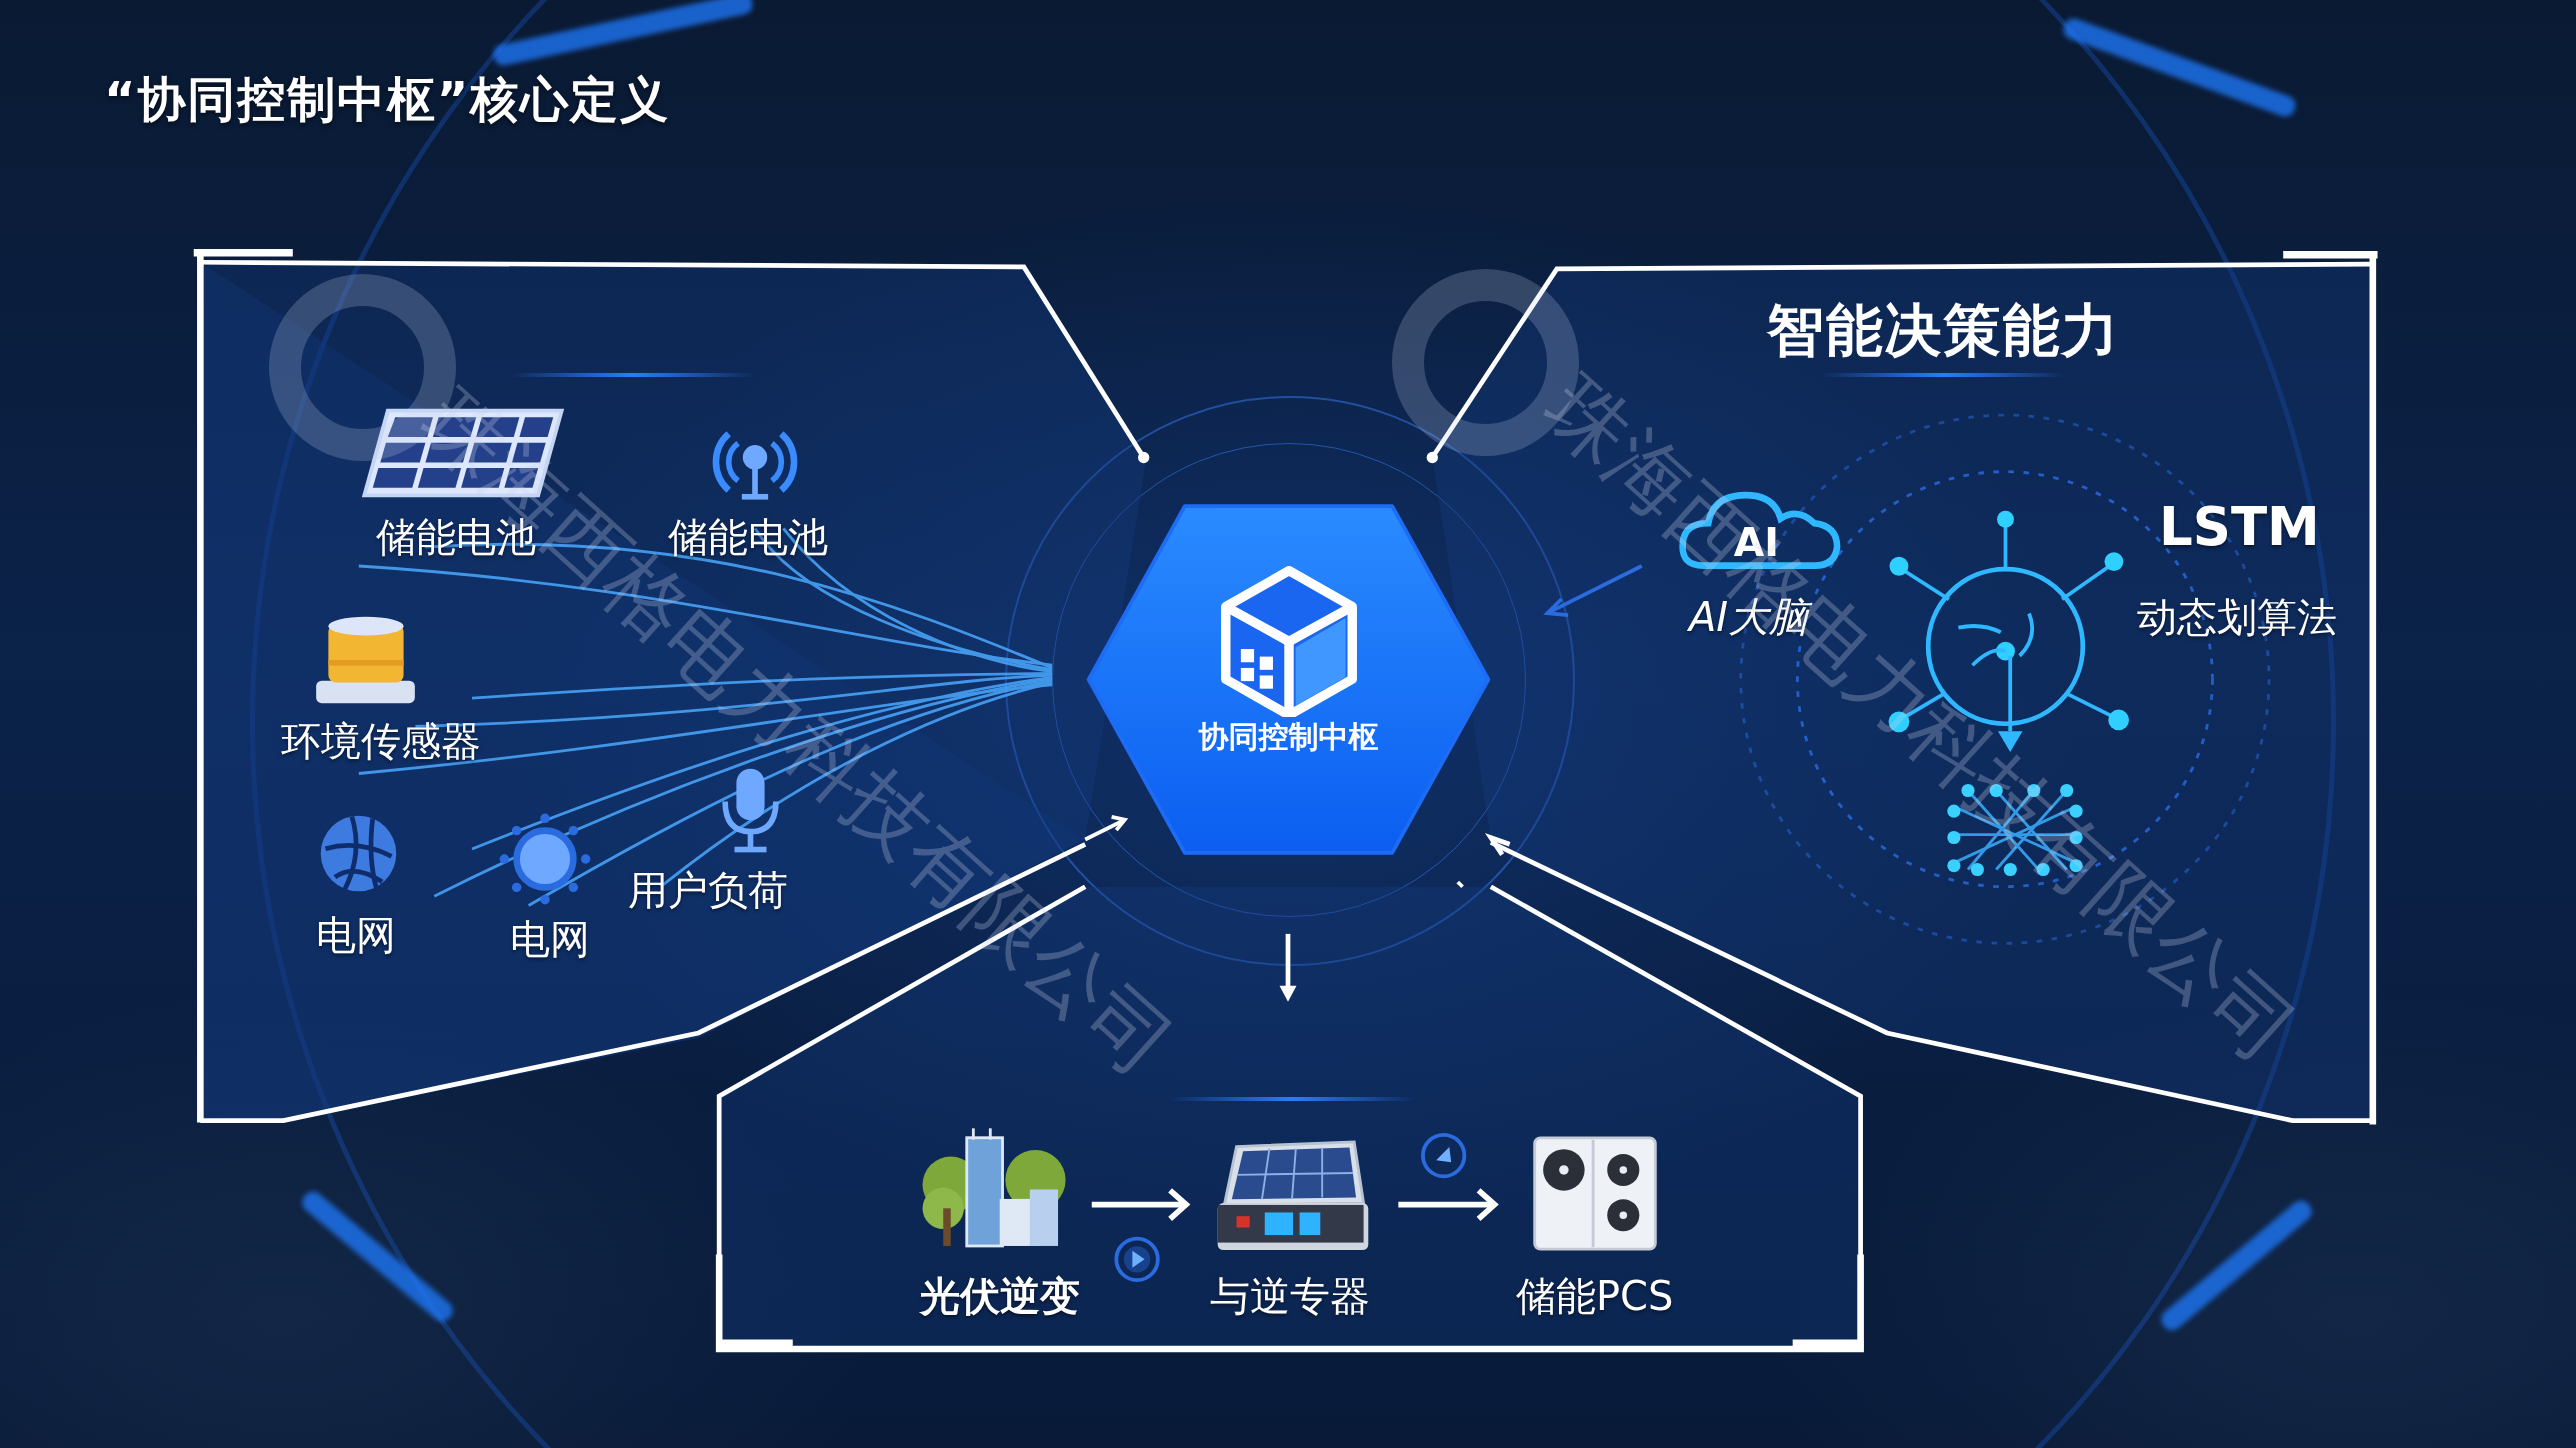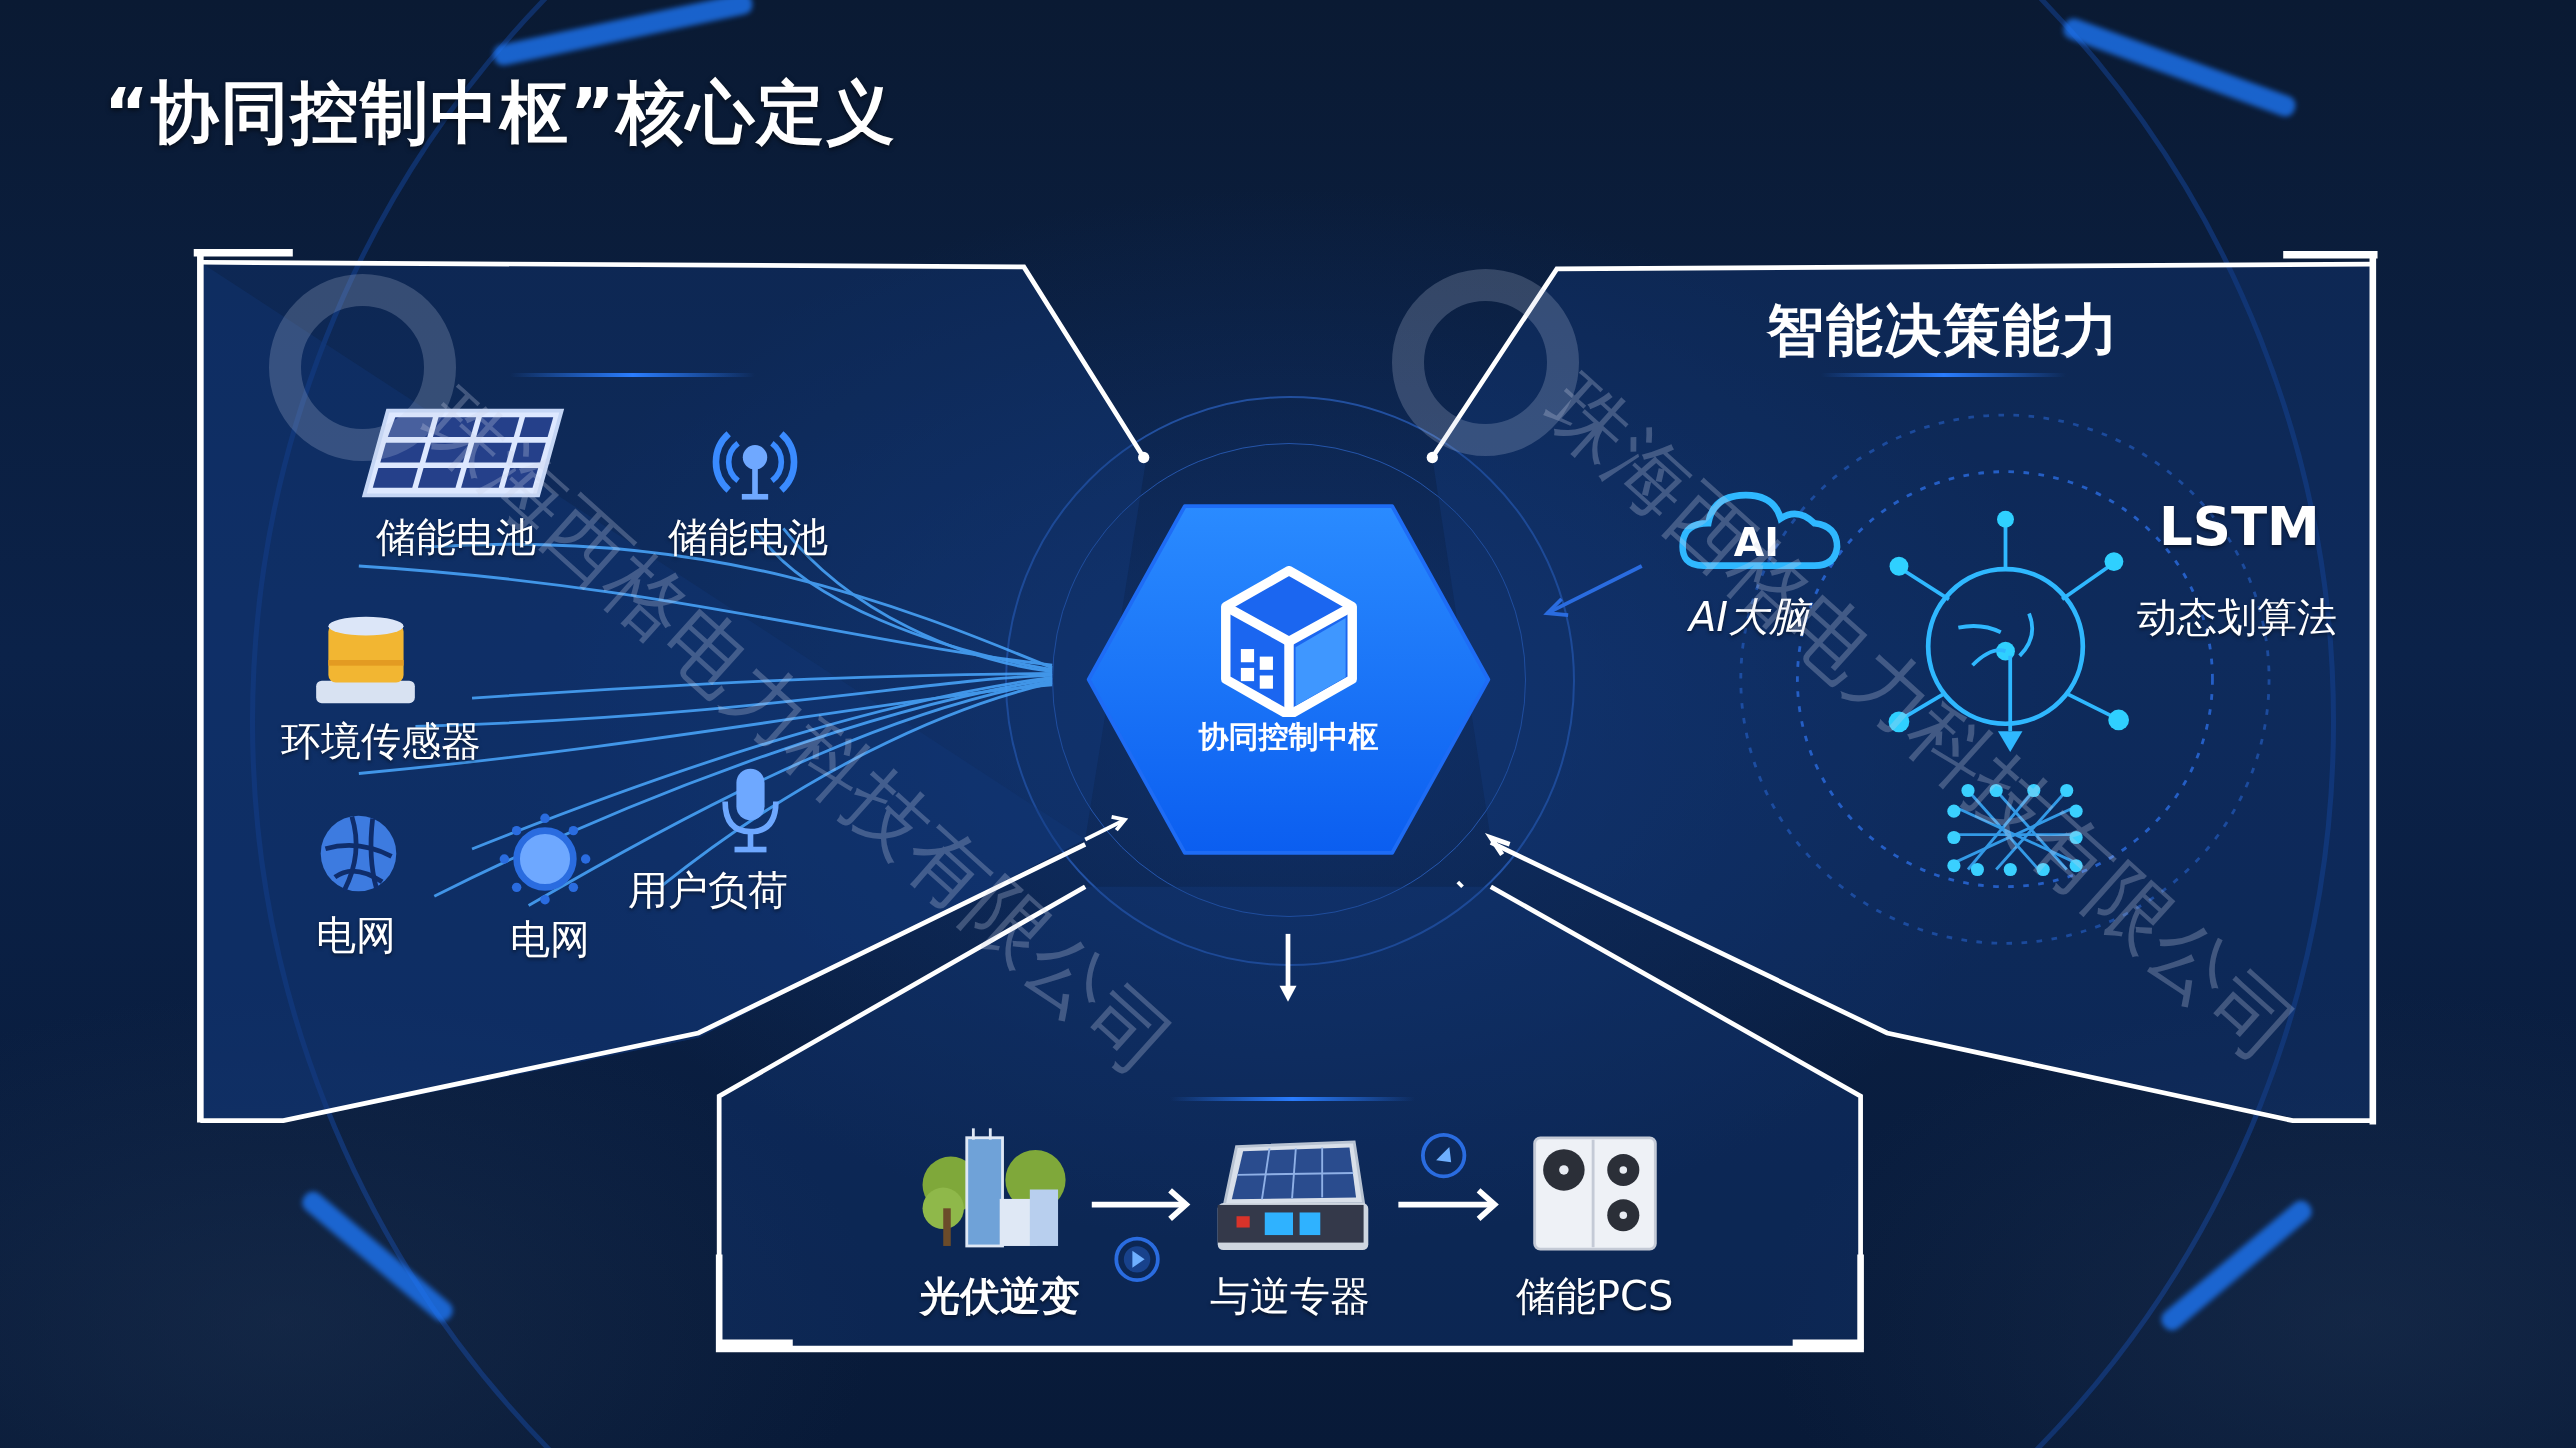--- a/index.html
+++ b/index.html
@@ -7,21 +7,21 @@
     font-family:"DejaVu Sans","Liberation Sans",sans-serif;color:#fff;
     background:#06142b;}
   .bg{position:absolute;inset:0;
     background:
       radial-gradient(ellipse 1132px 755px at 1288px 717px, rgba(20,60,130,0.55), rgba(6,20,43,0) 70%),
       radial-gradient(ellipse 849px 472px at 283px 1321px, rgba(30,50,80,0.5), rgba(0,0,0,0) 70%),
       radial-gradient(ellipse 849px 472px at 2359px 1321px, rgba(30,50,80,0.5), rgba(0,0,0,0) 70%),
       linear-gradient(180deg,#0a1a33 0%,#0b2249 45%,#081a38 100%);}
   .ring{position:absolute;border-radius:50%;border:5.7px solid rgba(40,120,255,0.35);}
   .glowbar{position:absolute;background:#1f7bff;border-radius:9.4px;filter:blur(2.8px);opacity:.75;}
-  .title{position:absolute;left:104px;top:68px;font-size:68px;font-weight:bold;letter-spacing:1.9px;
+  .title{position:absolute;left:104px;top:68px;font-size:48px;font-weight:bold;letter-spacing:1.9px;
     text-shadow:0 1.9px 5.7px rgba(0,0,0,.6);}
   .panel{position:absolute;}
   .panel svg{position:absolute;left:0;top:0;overflow:visible;}
   .ptitle{position:absolute;font-size:57px;font-weight:bold;text-align:center;letter-spacing:1.9px;}
   .puline{position:absolute;height:3.8px;background:linear-gradient(90deg,rgba(40,120,255,0),#2a7dff,rgba(40,120,255,0));}
   .lbl{position:absolute;font-size:40px;white-space:nowrap;text-shadow:0 1.9px 3.8px rgba(0,0,0,.5);}
   .icon{position:absolute;}
   .hub{position:absolute;left:1083px;top:500px;width:411px;height:359px;}
   .hub-label{position:absolute;left:0;width:411px;top:217px;text-align:center;font-size:30px;font-weight:bold;}
   .watermark{position:absolute;font-size:81px;color:rgba(200,210,230,0.28);white-space:nowrap;transform-origin:left top;}

